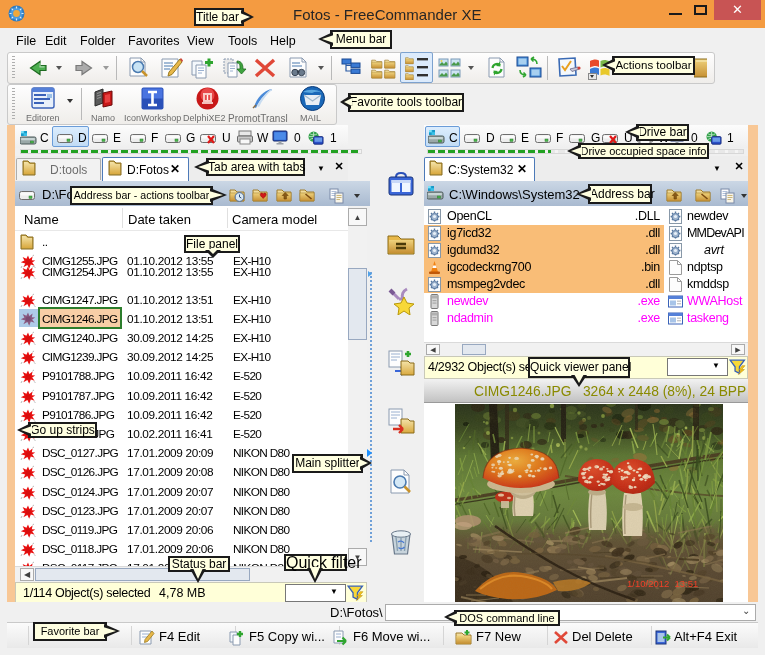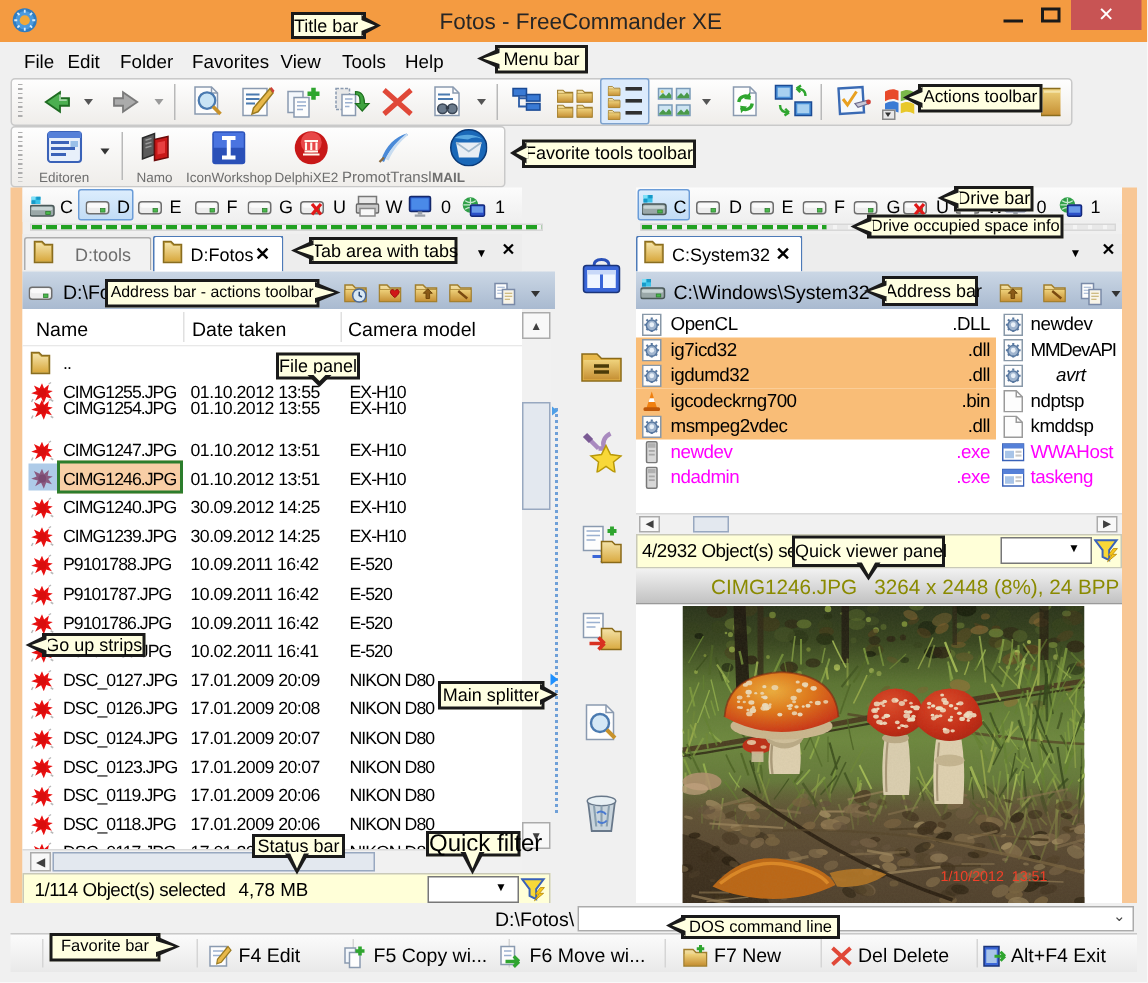--- a/index.html
+++ b/index.html
@@ -349,21 +349,21 @@
         <path d="M4 9 L21 9 L19 19 L6 19 Z" fill="#E8EEF4"></path>
         <path d="M4 9 L12.5 15 L21 9" fill="none" stroke="#A0B8CC" stroke-width="1.2"></path>
         <path d="M3 6 C8 3 17 3 22 7 C18 5 15 5.5 12 7" fill="#5AA8E0"></path>
       </svg>
 </div>
 <div class="abs g" style="left:26px;top:113px;font-size:9px;">Editoren</div>
 <div class="abs g" style="left:91px;top:113px;font-size:9px;">Namo</div>
 <div class="abs g" style="left:124px;top:113px;font-size:9px;">IconWorkshop</div>
 <div class="abs g" style="left:183px;top:113px;font-size:9px;">DelphiXE2</div>
 <div class="abs g" style="left:228px;top:113px;font-size:10px;">PromotTransl</div>
-<div class="abs g" style="left:288px;top:113px;font-size:9px;font-weight:bold;">MAIL</div>
+<div class="abs g" style="left:300px;top:113px;font-size:9px;">MAIL</div>
 <div class="sep" style="left:81px;top:88px;height:32px;"></div>
 
 <div class="abs" style="left:7px;top:125px;width:8px;height:477px;background:#F8C795;"></div>
 <div class="abs" style="left:748px;top:125px;width:10px;height:477px;background:#F8C795;"></div>
 
 <div class="abs" style="left:15px;top:125px;width:333px;height:23px;background:linear-gradient(#FCFCFC,#EFEFEF);"></div>
 <div id="ldrives">
 <svg class="abs" style="left:20px;top:131px" width="17" height="16">
         <use href="#pc"></use>
       </svg>

